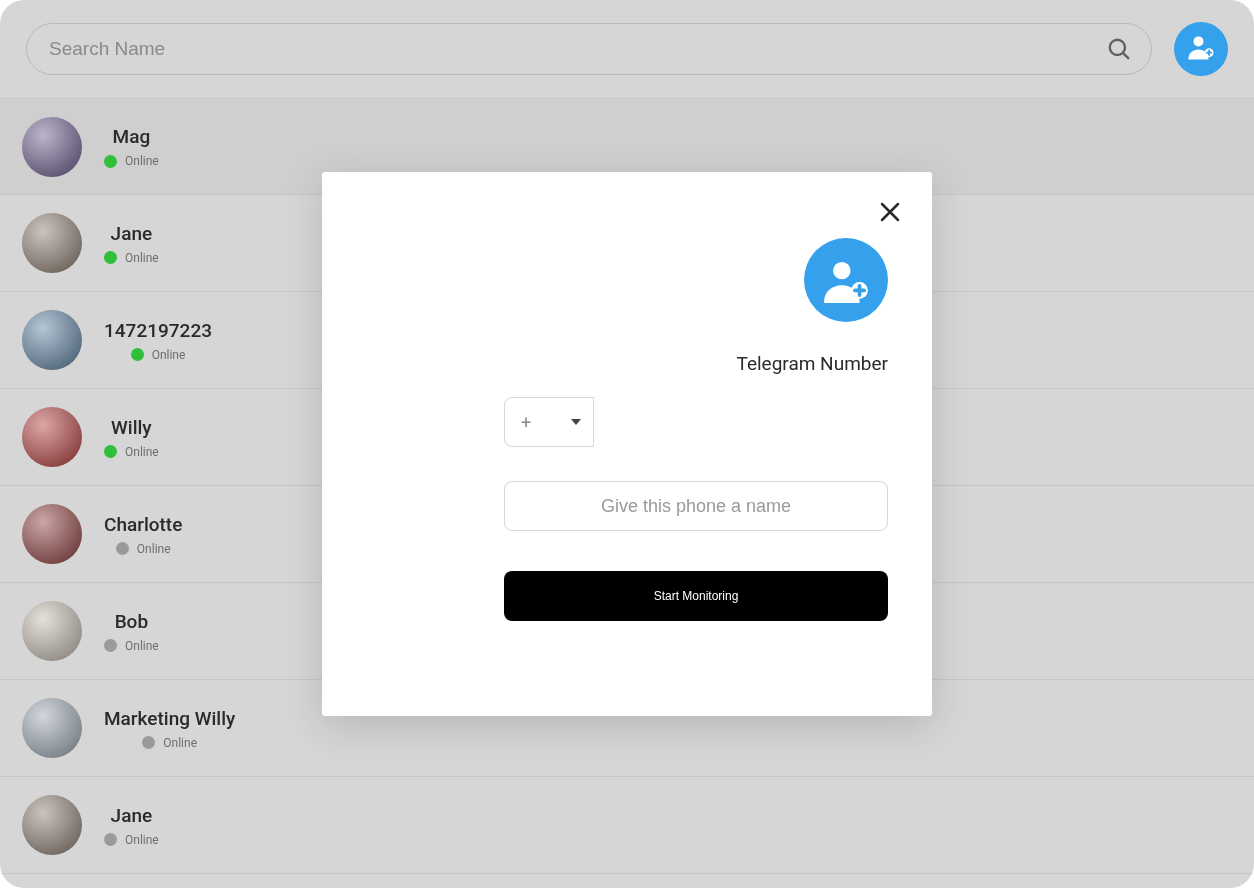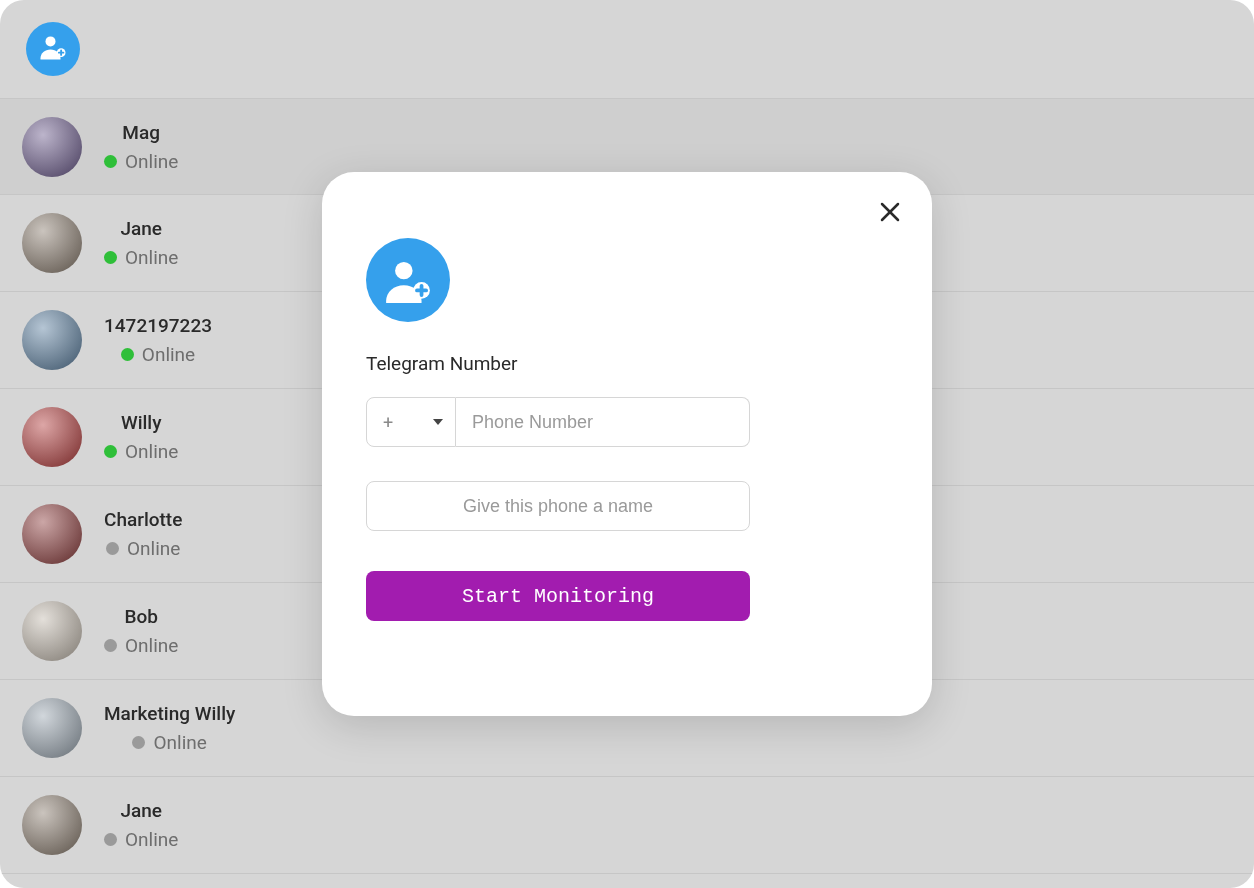--- a/index.html
+++ b/index.html
@@ -98,37 +98,37 @@
     gap: 8px;
   }
   .status-dot {
     width: 13px;
     height: 13px;
     border-radius: 50%;
   }
   .dot-green { background: #2fbf39; }
   .dot-gray { background: #9a9a9a; }
   .status-text {
-    font-size: 19px;
+    font-size: 12px;
     color: #6e6e6e;
   }
   
   .modal {
     position: absolute;
     left: 50%;
     top: 50%;
     transform: translate(-50%, -50%);
     width: 610px;
     height: 544px;
     background: #ffffff;
-    border-radius: 32px;
+    border-radius: 3px;
     box-shadow: 0 10px 40px rgba(0,0,0,0.15);
     display: flex;
     flex-direction: column;
-    align-items: flex-start;
+    align-items: flex-end;
     padding: 36px 44px 40px 44px;
   }
   .close-btn {
     position: absolute;
     top: 28px;
     right: 30px;
     cursor: pointer;
     color: #2a2a2a;
   }
   .modal-icon {
@@ -189,45 +189,53 @@
     font-size: 18px;
     text-align: center;
     outline: none;
     margin-bottom: 40px;
     color: #555;
   }
   .name-input::placeholder { color: #9a9a9a; }
   .start-btn {
     width: 384px;
     height: 50px;
-    background: #a21caf;
+    background: #000000;
     color: #fff;
-    font-size: 20px;
+    font-size: 12px;
     border: none;
     border-radius: 8px;
     cursor: pointer;
     display: flex;
     align-items: center;
     justify-content: center;
-    font-family: Liberation Mono, monospace;
   }
   .chevron-down {
     width: 0;
     height: 0;
     border-left: 5px solid transparent;
     border-right: 5px solid transparent;
     border-top: 6px solid #444;
   }
 </style>
 </head>
 <body>
 
 <div class="app">
 
   <div class="topbar">
+    <div class="search-wrap">
+      <input class="search-input" type="text" placeholder="Search Name" style="">
+      <span class="search-icon">
+        <svg width="26" height="26" viewBox="0 0 24 24" fill="none" stroke="currentColor" stroke-width="2.2" stroke-linecap="round">
+          <circle cx="10.5" cy="10.5" r="7"></circle>
+          <line x1="20.5" y1="20.5" x2="15.8" y2="15.8"></line>
+        </svg>
+      </span>
+    </div>
     <div class="add-btn">
       <span>
         <svg width="30" height="30" viewBox="0 0 24 24" fill="#ffffff">
           <circle cx="10" cy="7.5" r="4"></circle>
           <path d="M2 21c0-4 3.5-7 8-7s8 3 8 7v1H2v-1z"></path>
           <circle cx="18.5" cy="16.5" r="3.5" fill="#ffffff"></circle>
           <path d="M18.5 14.7v3.6M16.7 16.5h3.6" stroke="#35a0ec" stroke-width="1.5" stroke-linecap="round"></path>
         </svg>
       </span>
     </div>
@@ -331,21 +339,20 @@
         <circle cx="18.5" cy="17" r="4" fill="#ffffff"></circle>
         <path d="M18.5 14.8v4.4M16.3 17h4.4" stroke="#35a0ec" stroke-width="1.8" stroke-linecap="round"></path>
       </svg>
     </div>
     <div class="modal-label">Telegram Number</div>
     <div class="phone-row">
       <div class="country-select">
         <span>+</span>
         <span class="chevron-down"></span>
       </div>
-      <input class="phone-input" type="text" placeholder="Phone Number" style="">
     </div>
     <input class="name-input" type="text" placeholder="Give this phone a name" style="">
     <button class="start-btn">
       <span>Start Monitoring</span>
     </button>
   </div>
 
 </div>
 
 </body></html>

